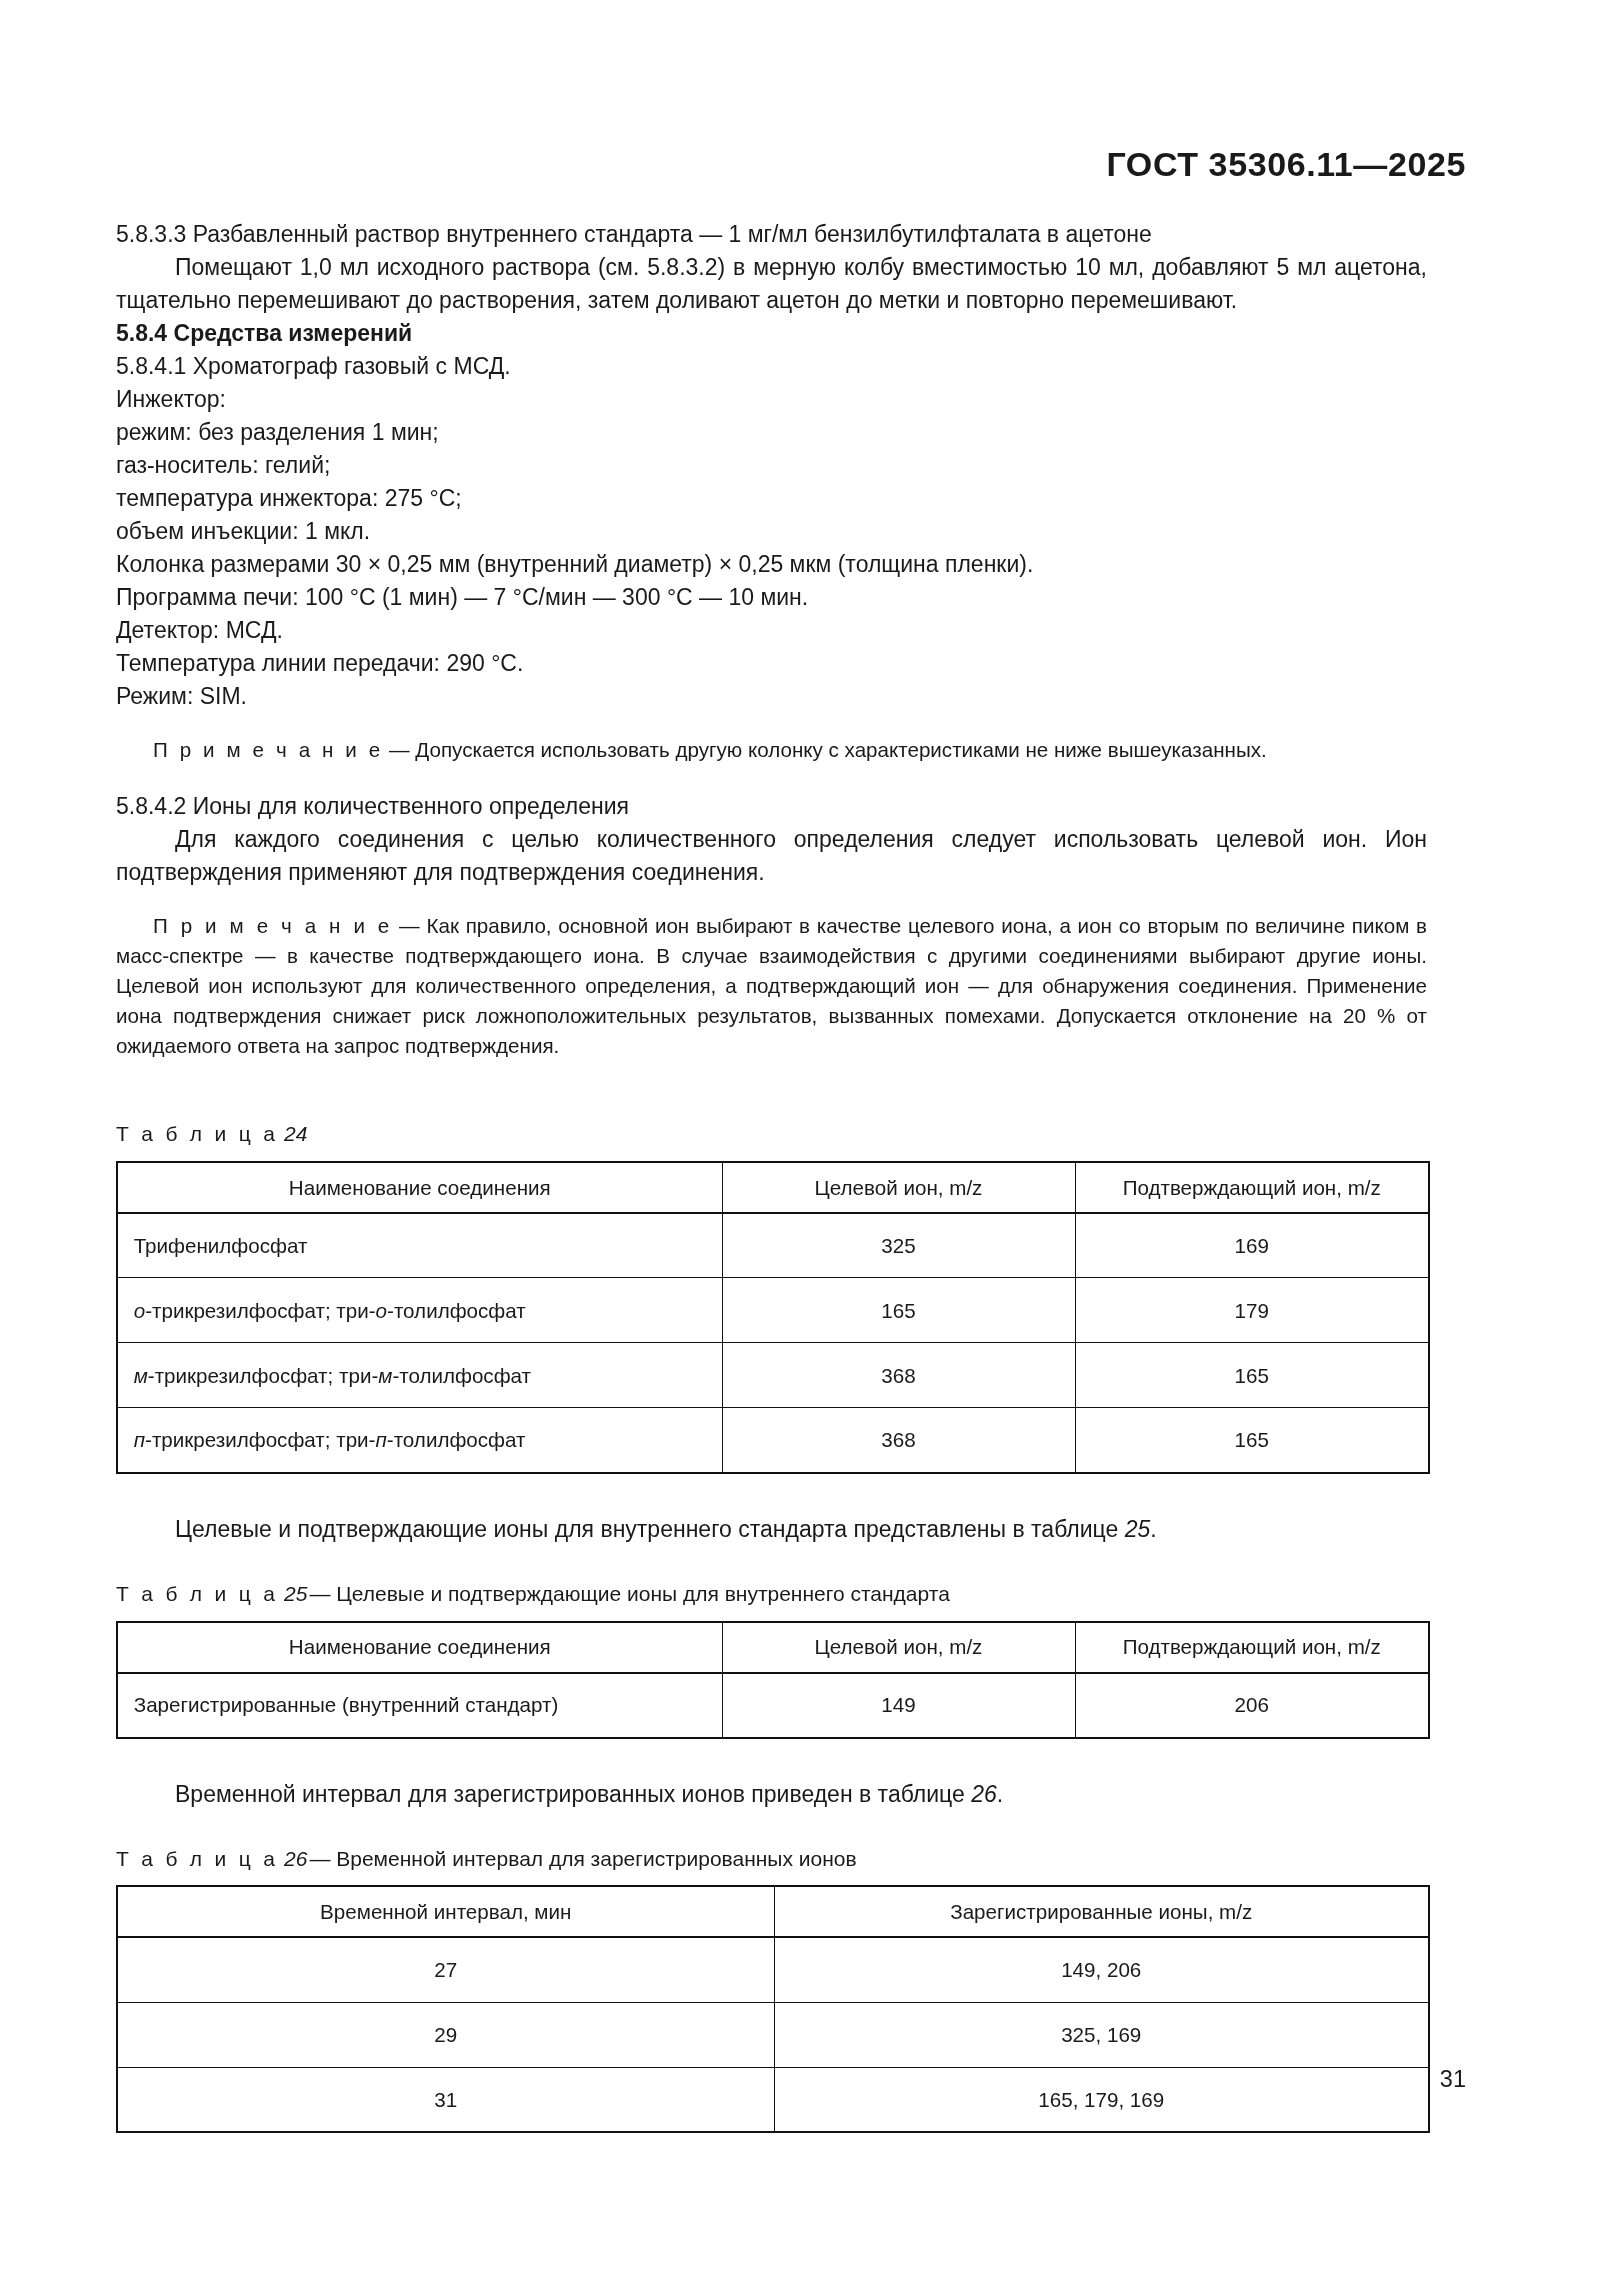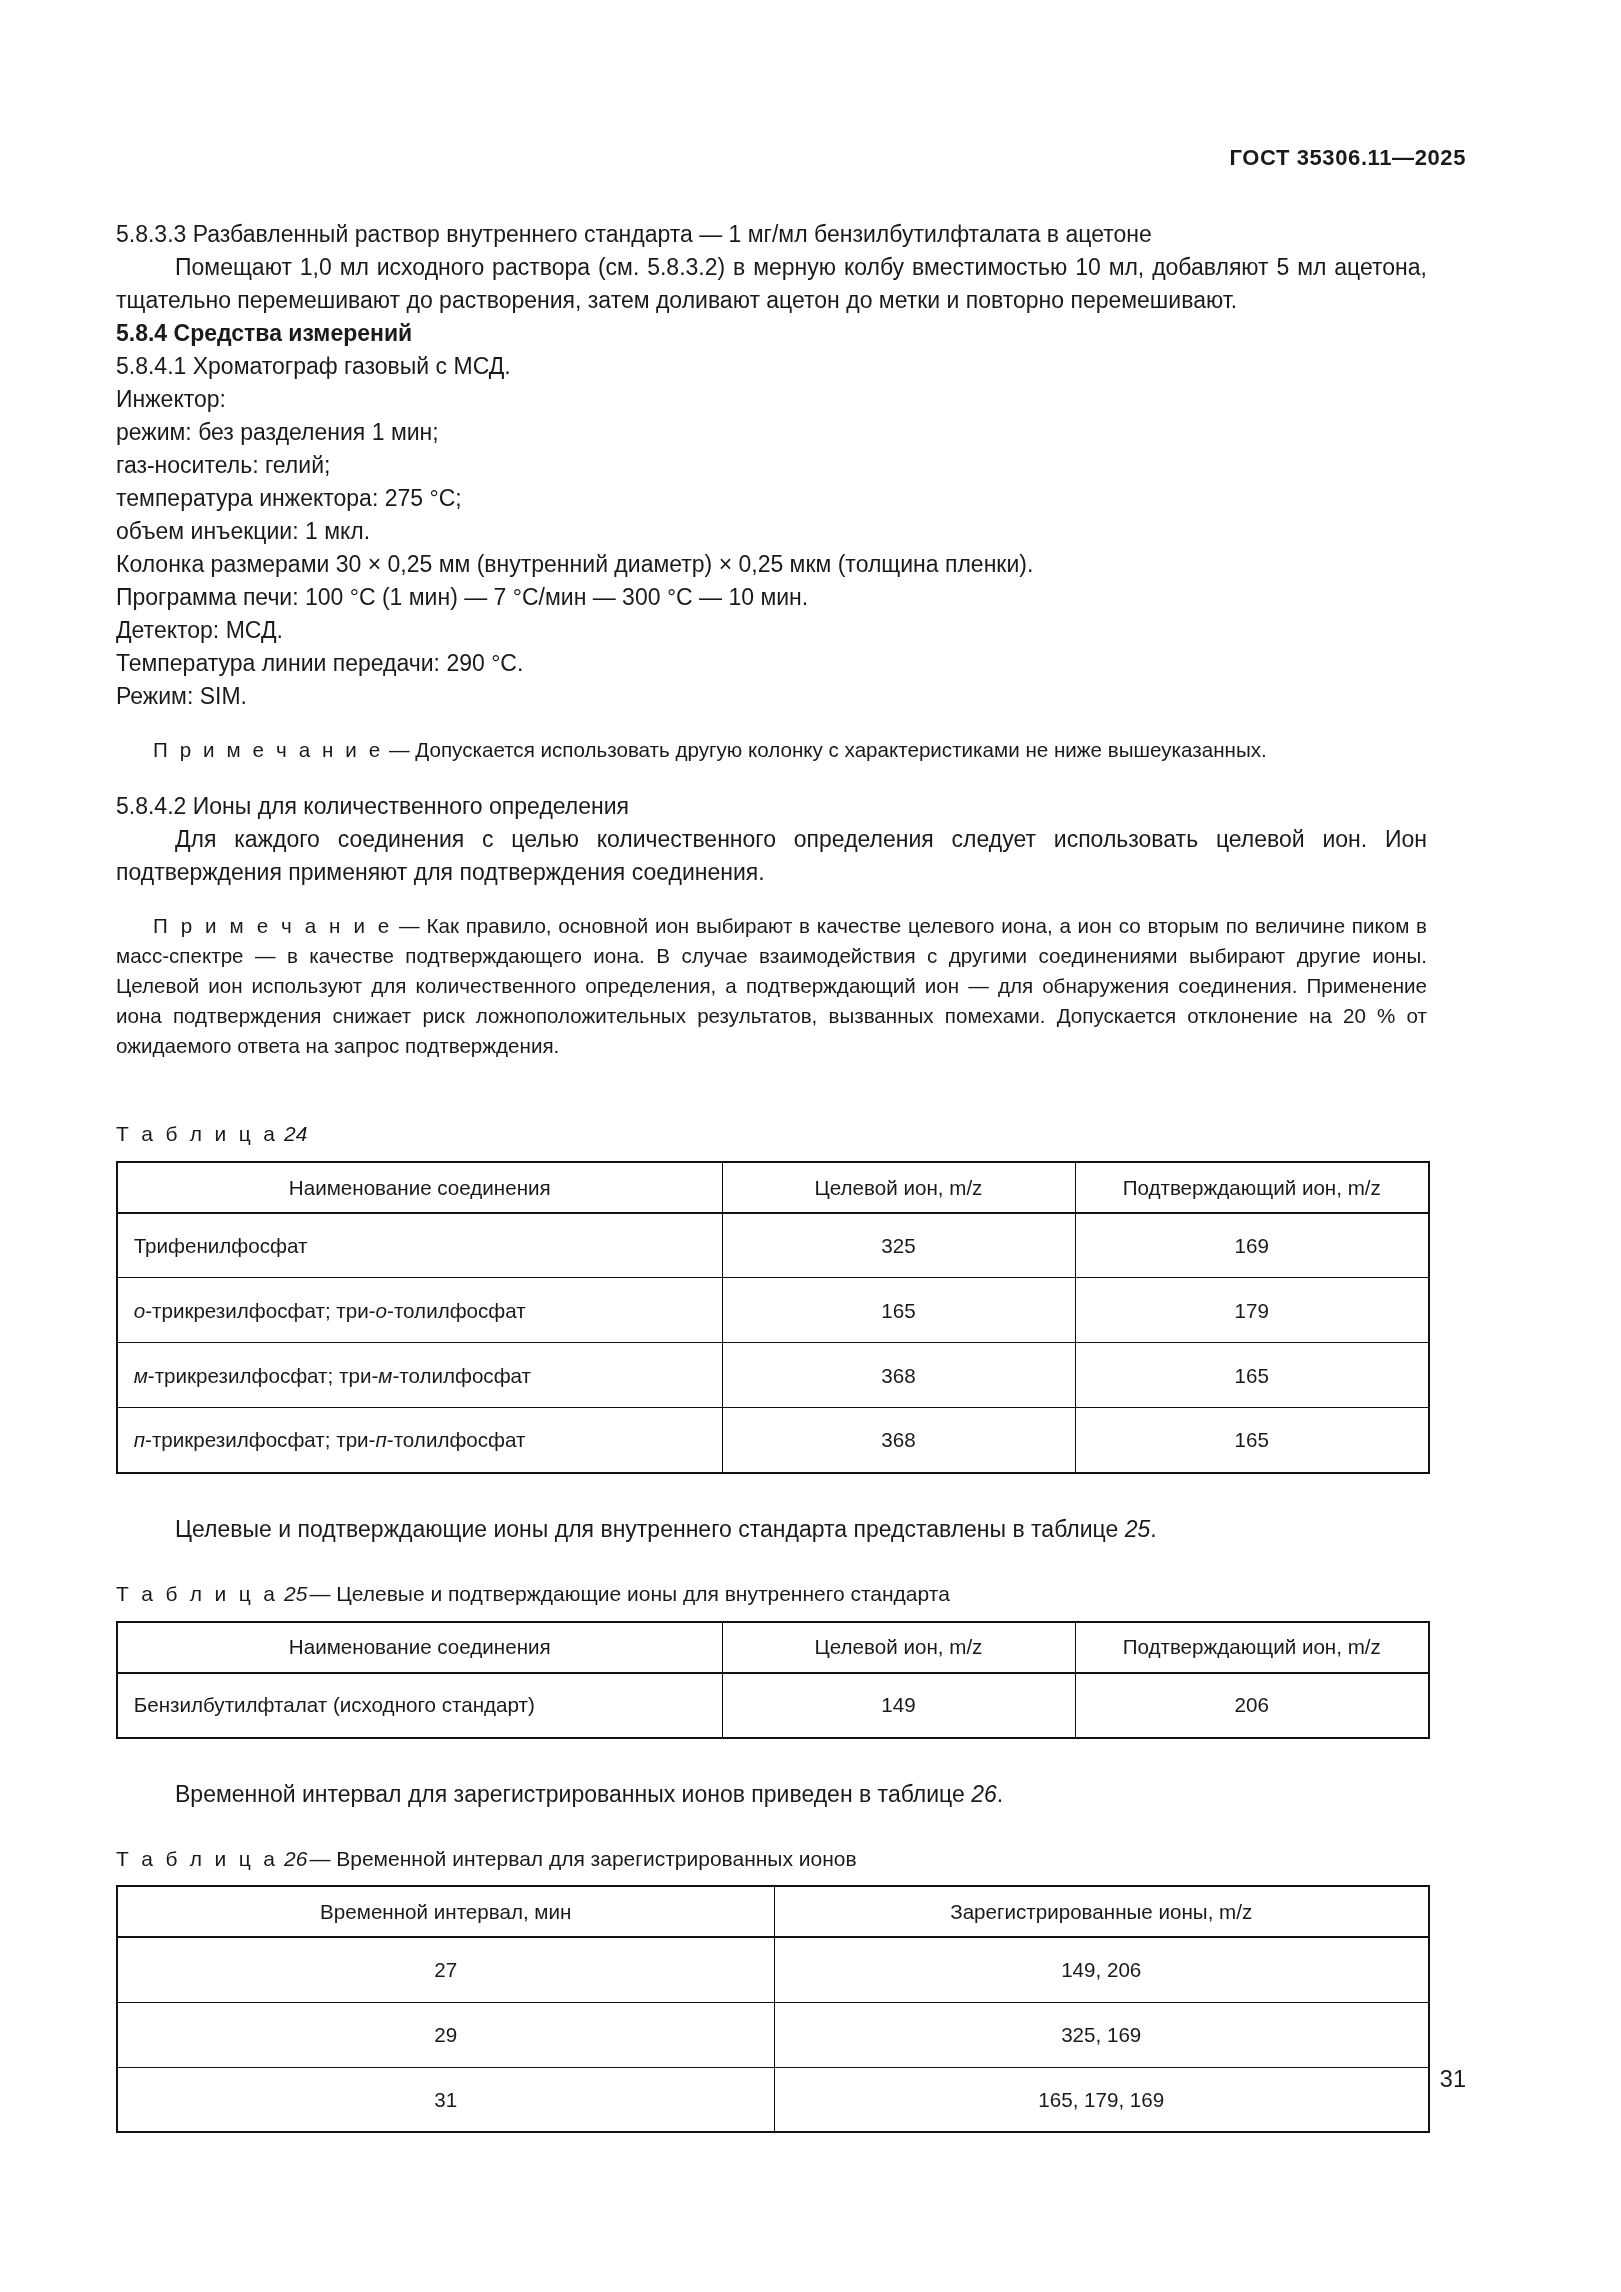--- a/index.html
+++ b/index.html
@@ -20,21 +20,21 @@
     width: 1621px;
     height: 2293px;
     padding: 0;
   }
 
   
   .page-header {
     position: absolute;
     top: 145px;
     right: 155px;
-    font-size: 22px;
+    font-size: 34px;
     font-weight: bold;
     letter-spacing: 0.6px;
     white-space: nowrap;
   }
 
   
   .content {
     position: absolute;
     left: 116px;
     top: 218px;
@@ -228,21 +228,21 @@
     <table class="gost">
       <thead>
         <tr>
           <th class="col-name">Наименование соединения</th>
           <th class="col-tgt">Целевой ион, m/z</th>
           <th class="col-cnf">Подтверждающий ион, m/z</th>
         </tr>
       </thead>
       <tbody>
         <tr>
-          <td class="left">Бензилбутилфталат (исходного стандарт)</td>
+          <td class="left">Зарегистрированные (внутренний стандарт)</td>
           <td>149</td>
           <td>206</td>
         </tr>
       </tbody>
     </table>
 
     <div class="after-table"></div>
 
     <p class="lead-para"><span>Временной интервал для зарегистрированных ионов приведен в таблице </span><span class="ital">26</span><span>.</span></p>
 

